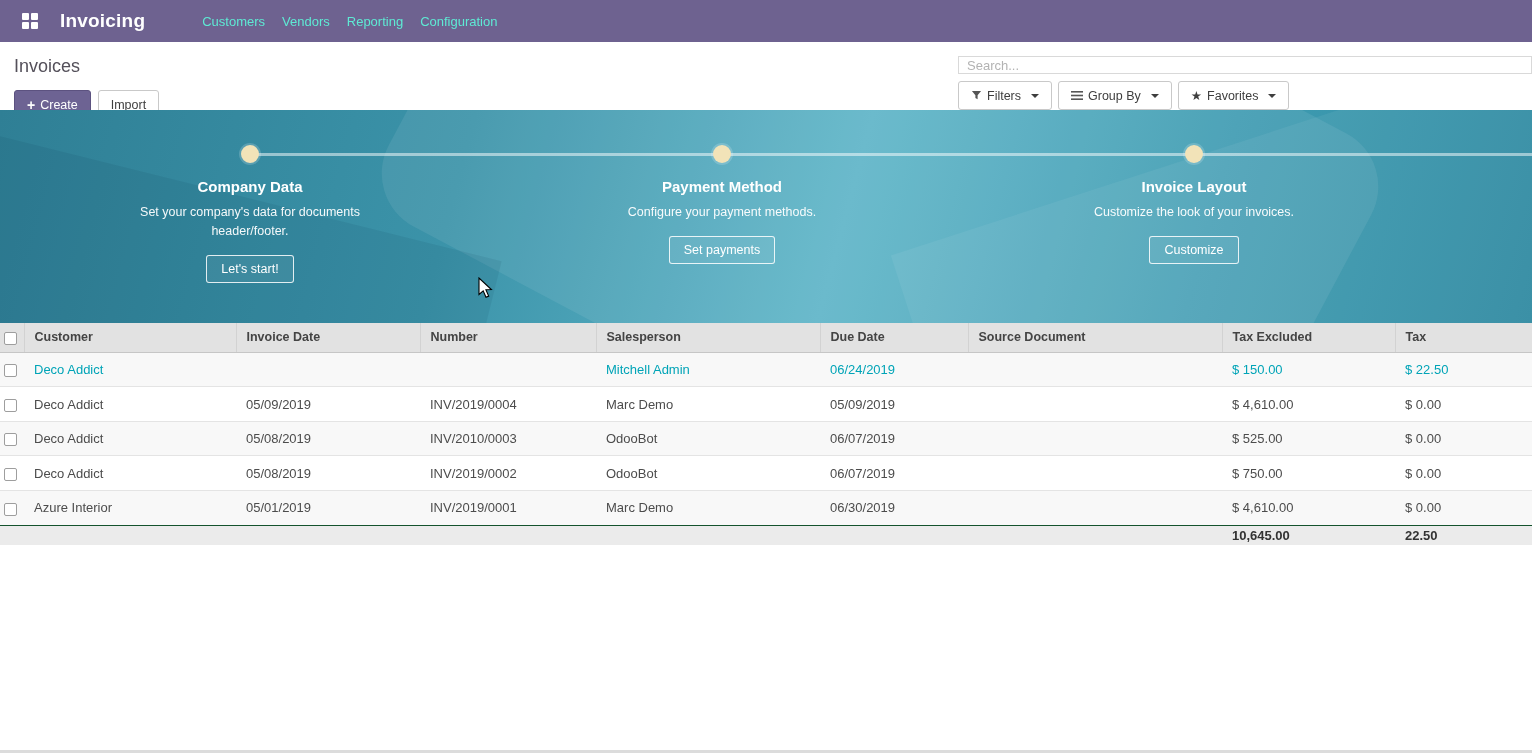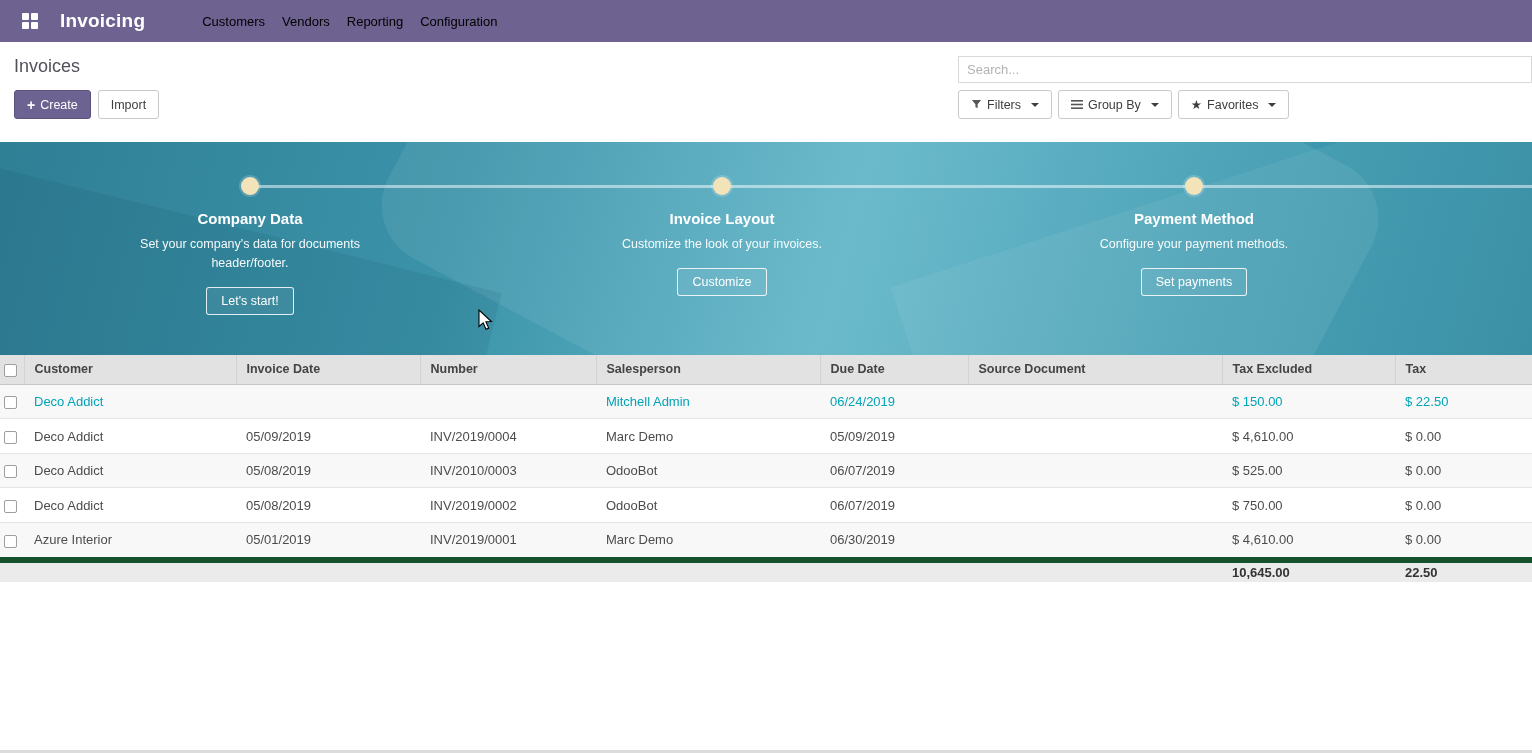--- a/index.html
+++ b/index.html
@@ -13,24 +13,24 @@
   }
 
   
   .navbar {
     height:42px; background:#6e6290; display:flex; align-items:center;
     padding-left:20px; color:#fff;
   }
   .apps-icon { width:16px; height:16px; margin:0 0 0 2px; cursor:pointer; flex:0 0 auto; }
   .brand { font-size:19px; font-weight:600; margin-left:22px; letter-spacing:.2px; cursor:pointer; }
   .nav-menus { display:flex; gap:17px; margin-left:57px; align-items:center; }
-  .nav-menu-item { font-size:13px; color:#000000; cursor:pointer; }
+  .nav-menu-item { font-size:13px; color:#5eead4; cursor:pointer; }
 
   
-  .control-panel { display:flex; height:100px; background:#fff; }
+  .control-panel { display:flex; height:68px; background:#fff; }
   .cp-left { flex:0 0 958px; padding:14px 16px 0 14px; }
   .cp-title { font-size:18px; color:#54505a; }
   .cp-buttons { margin-top:13px; display:flex; gap:7px; }
   .btn {
     height:29px; padding:0 12px; font-size:12.5px; border-radius:3px;
     background:#fff; border:1px solid #c9c9c9; color:#3e3e3e; cursor:pointer;
     display:inline-flex; align-items:center; gap:5px; font-family:inherit;
   }
   .btn-primary { background:#6d6393; border-color:#5c5280; color:#fff; }
   .btn .plus { font-size:14px; font-weight:bold; line-height:1; }
@@ -86,21 +86,21 @@
   thead th:first-child { border-left:none; }
   tbody td { padding:9px 10px; border-top:1px solid #e4e4e4; white-space:nowrap; overflow:hidden; }
   tbody tr:first-child td { border-top:none; }
   tbody tr:nth-child(odd) { background:#f8f8f8; }
   tbody tr { cursor:pointer; }
   .col-sel { padding-left:4px !important; padding-right:0 !important; }
   .col-num { text-align:left; }
   .col-tax { padding-right:50px !important; }
   .draft-row td { color:#00a4b7; }
   tfoot td {
-    background:#ebebeb; border-top:6px solid #14532d; font-weight:bold; color:#333;
+    background:#ebebeb; border-top:1px solid #14532d; font-weight:bold; color:#333;
     padding:2px 10px;
   }
   input[type="checkbox"] {
     -webkit-appearance:none; appearance:none; width:13px; height:13px;
     border:1px solid #9e9e9e; border-radius:2px; background:#fff; margin:1px 0 0 0;
     vertical-align:middle; cursor:pointer;
   }
   .bottom-edge { position:absolute; left:0; bottom:0; width:100%; height:3px; background:#dcdcdc; }
 </style>
 </head>
@@ -181,30 +181,30 @@
 
       <div class="ob-step">
         <div class="ob-dot"></div>
         <h3 class="ob-title">Company Data</h3>
         <p class="ob-desc">Set your company's data for documents header/footer.</p>
         <div><button class="ob-btn">Let's start!</button></div>
       </div>
 
       <div class="ob-step">
         <div class="ob-dot"></div>
+        <h3 class="ob-title">Payment Method</h3>
+        <p class="ob-desc">Configure your payment methods.</p>
+        <div><button class="ob-btn">Set payments</button></div>
+      </div>
+
+      <div class="ob-step">
+        <div class="ob-dot"></div>
         <h3 class="ob-title">Invoice Layout</h3>
         <p class="ob-desc">Customize the look of your invoices.</p>
         <div><button class="ob-btn">Customize</button></div>
-      </div>
-
-      <div class="ob-step">
-        <div class="ob-dot"></div>
-        <h3 class="ob-title">Payment Method</h3>
-        <p class="ob-desc">Configure your payment methods.</p>
-        <div><button class="ob-btn">Set payments</button></div>
       </div>
 
   </div>
   <svg class="cursor" width="15" height="22" viewBox="0 0 15 22">
     <path d="M1 1 L1 17.5 L5.2 13.8 L8 20.3 L10.7 19.1 L7.9 12.8 L13.4 12.6 Z" fill="#fff" stroke="#000" stroke-width="1.1"></path>
   </svg>
 </section>
 
 <section class="list-view">
   <table>

